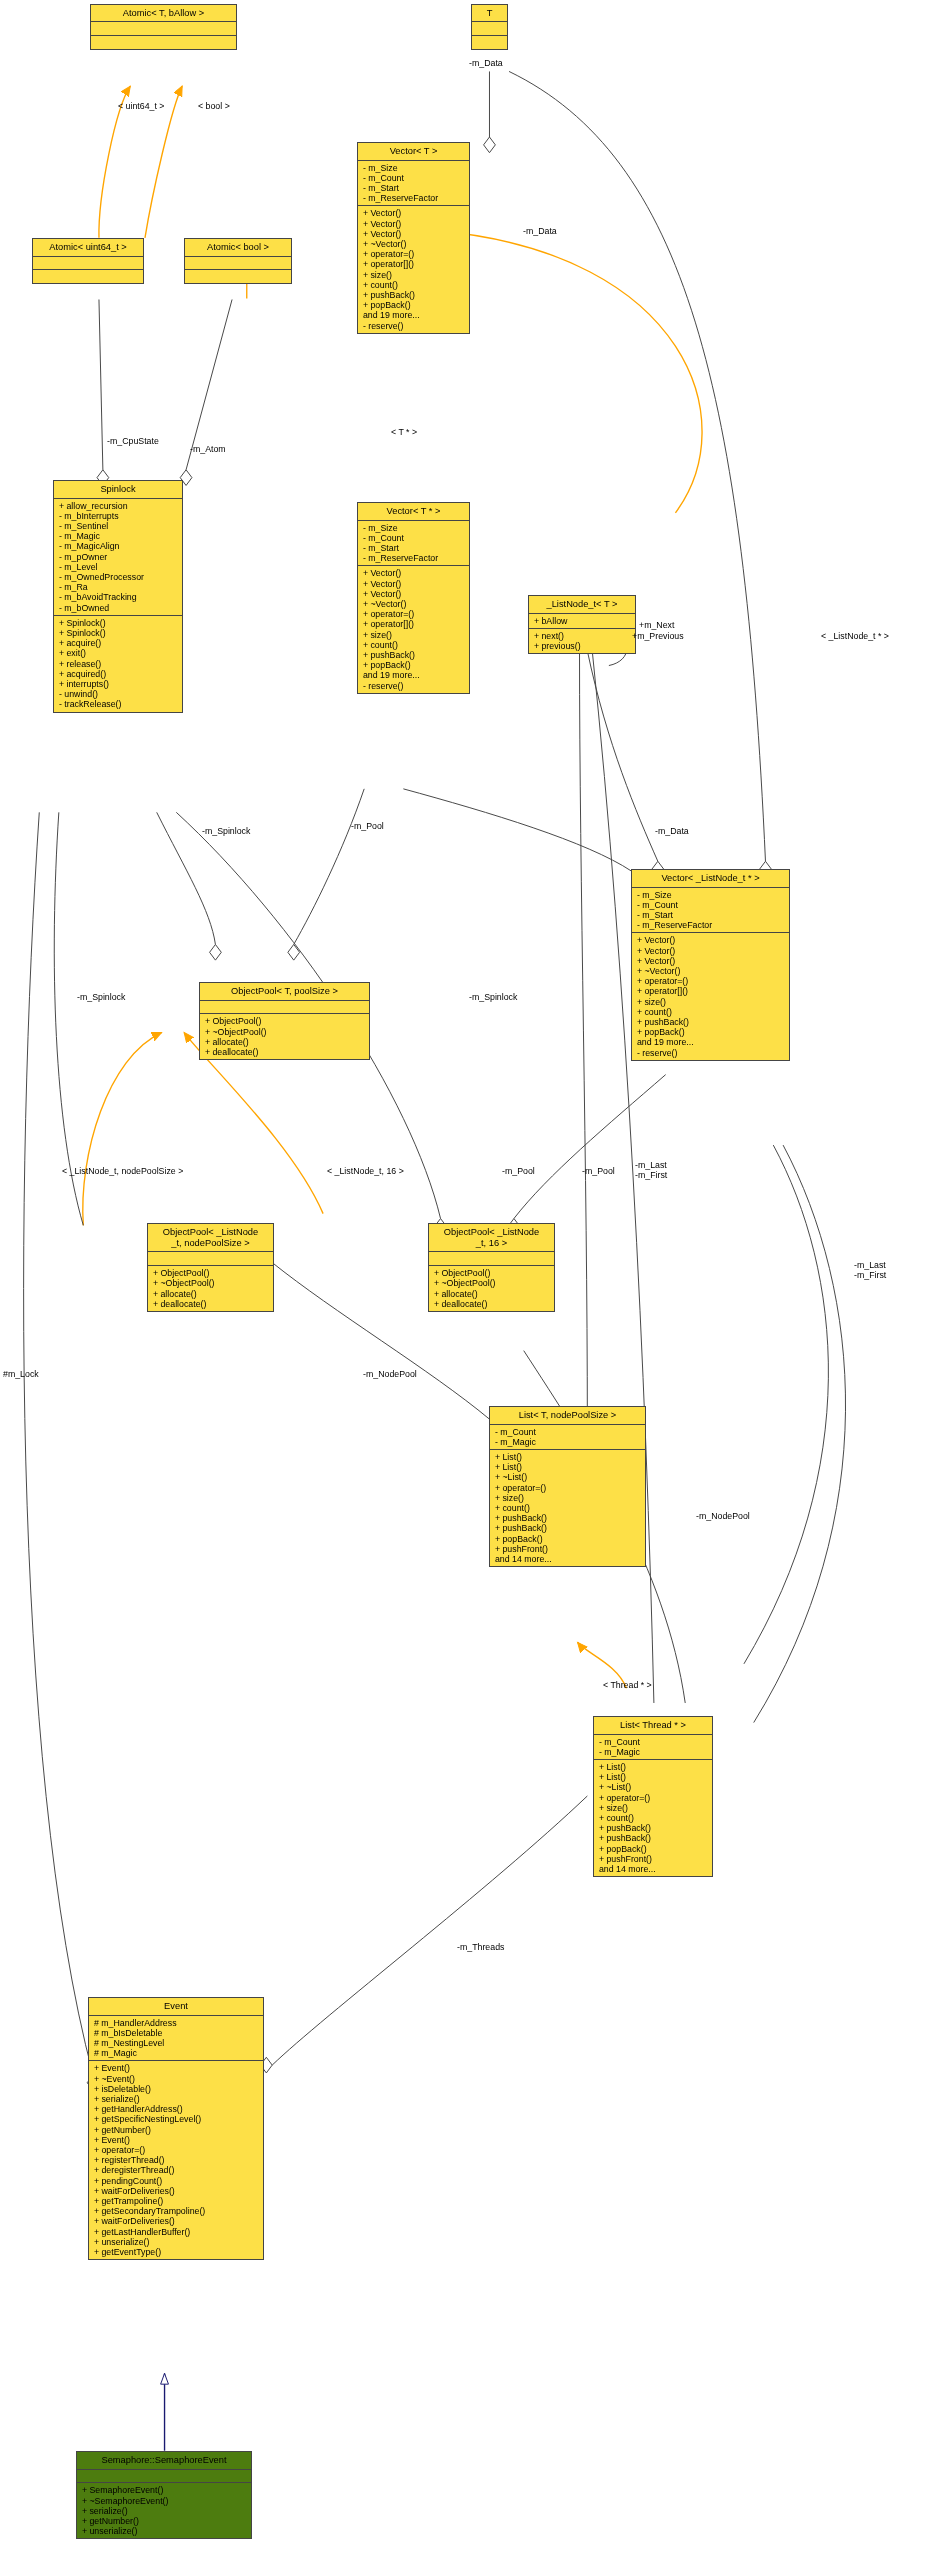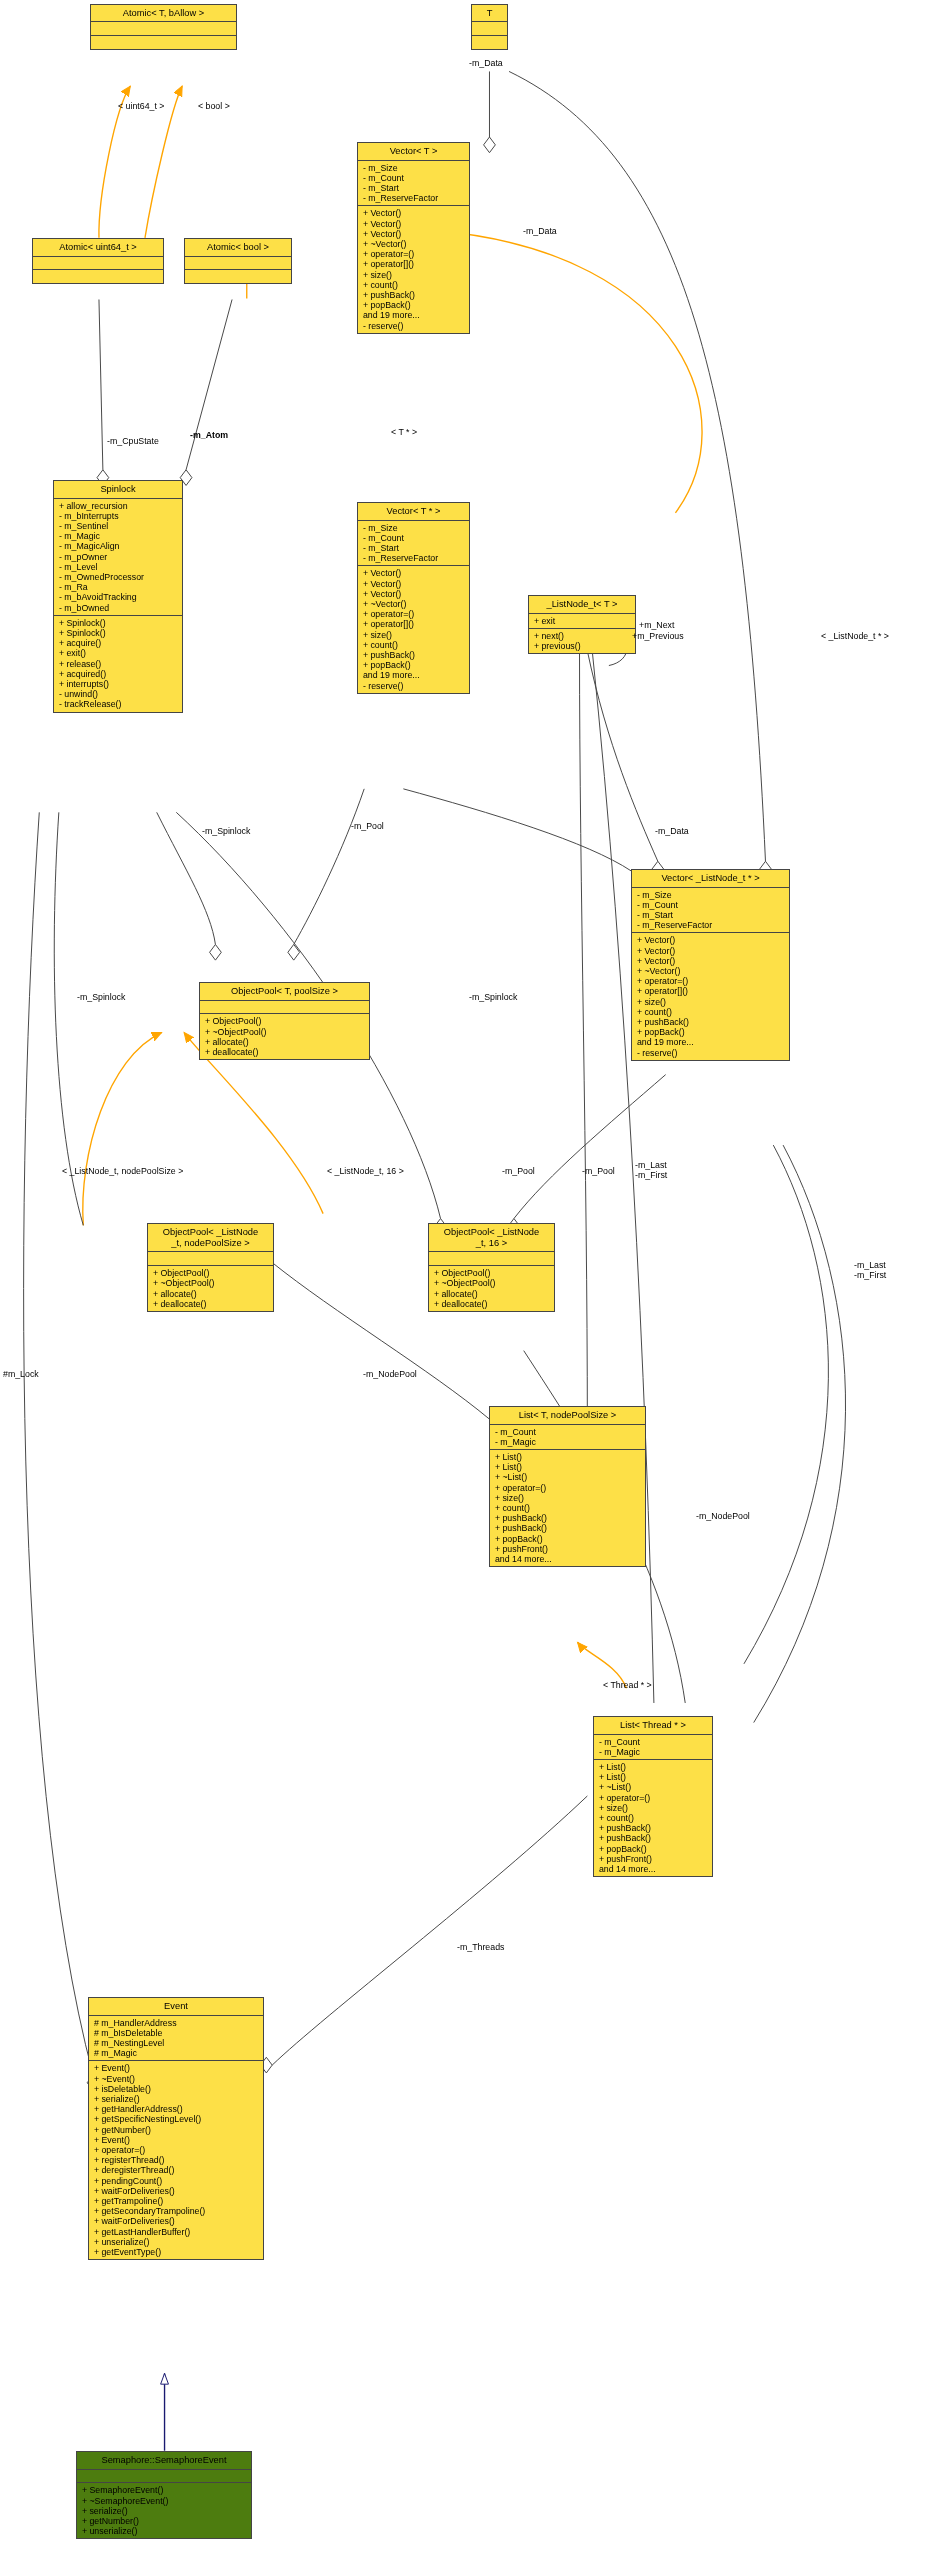--- a/index.html
+++ b/index.html
@@ -164,21 +164,21 @@
   <div class="node" style="left:471px; top:3.9px; width:37px;">
     <div class="title">T</div>
     <div class="attrs">
         <div class="empty"></div>
       </div>
     <div class="ops">
         <div class="empty"></div>
       </div>
   </div>
 
-  <div class="node" style="left:32px; top:238px; width:132px;">
+  <div class="node" style="left:32px; top:238px; width:112px;">
     <div class="title">Atomic&lt; uint64_t &gt;</div>
     <div class="attrs">
         <div class="empty"></div>
       </div>
     <div class="ops">
         <div class="empty"></div>
       </div>
   </div>
 
   <div class="node" style="left:184px; top:238px; width:108px;">
@@ -263,21 +263,21 @@
       <div class="row">+ pushBack()</div>
       <div class="row">+ popBack()</div>
       <div class="row">and 19 more...</div>
       <div class="row">- reserve()</div>
     </div>
   </div>
 
   <div class="node" style="left:528px; top:595px; width:108px;">
     <div class="title">_ListNode_t&lt; T &gt;</div>
     <div class="attrs">
-      <div class="row">+ exit</div>
+      <div class="row">+ bAllow</div>
     </div>
     <div class="ops">
       <div class="row">+ next()</div>
       <div class="row">+ previous()</div>
     </div>
   </div>
 
   <div class="node" style="left:631px; top:869px; width:159px;">
     <div class="title">Vector&lt; _ListNode_t * &gt;</div>
     <div class="attrs">
@@ -428,21 +428,21 @@
       <div class="row">+ getNumber()</div>
       <div class="row">+ unserialize()</div>
     </div>
   </div>
 
   <div class="edge-label nb" style="left:117px; top:102px;">&lt; uint64_t &gt;</div>
   <div class="edge-label nb" style="left:197px; top:102px;">&lt; bool &gt;</div>
   <div class="edge-label nb" style="left:468px; top:59px;">-m_Data</div>
   <div class="edge-label nb" style="left:522px; top:227px;">-m_Data</div>
   <div class="edge-label nb" style="left:106px; top:437px;">-m_CpuState</div>
-  <div class="edge-label nb" style="left:189px; top:431px;font-weight:bold;">-m_Atom</div>
+  <div class="edge-label nb" style="left:189px; top:445px;">-m_Atom</div>
   <div class="edge-label nb" style="left:390px; top:428px;">&lt; T * &gt;</div>
   <div class="edge-label nb" style="left:638px; top:621px;">+m_Next</div>
   <div class="edge-label nb" style="left:631px; top:632px;">+m_Previous</div>
   <div class="edge-label nb" style="left:820px; top:632px;">&lt; _ListNode_t * &gt;</div>
   <div class="edge-label nb" style="left:201px; top:827px;">-m_Spinlock</div>
   <div class="edge-label nb" style="left:350px; top:822px;">-m_Pool</div>
   <div class="edge-label nb" style="left:654px; top:827px;">-m_Data</div>
   <div class="edge-label nb" style="left:76px; top:993px;">-m_Spinlock</div>
   <div class="edge-label nb" style="left:468px; top:993px;">-m_Spinlock</div>
   <div class="edge-label nb" style="left:61px; top:1167px;">&lt; _ListNode_t, nodePoolSize &gt;</div>

